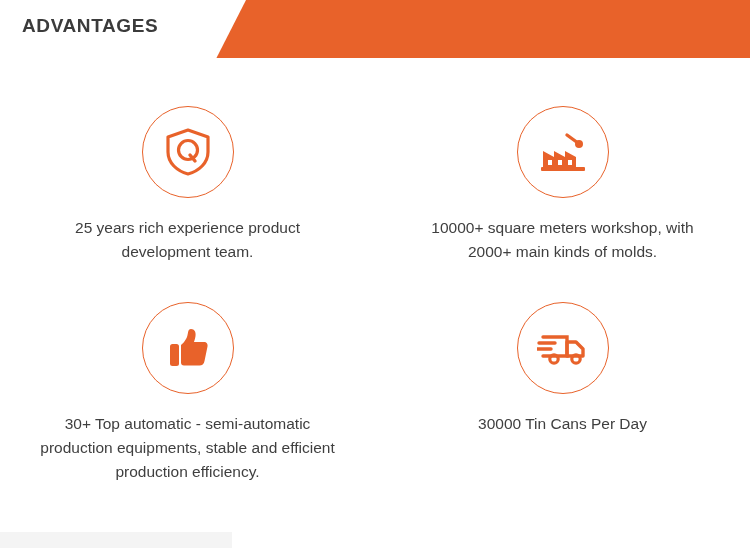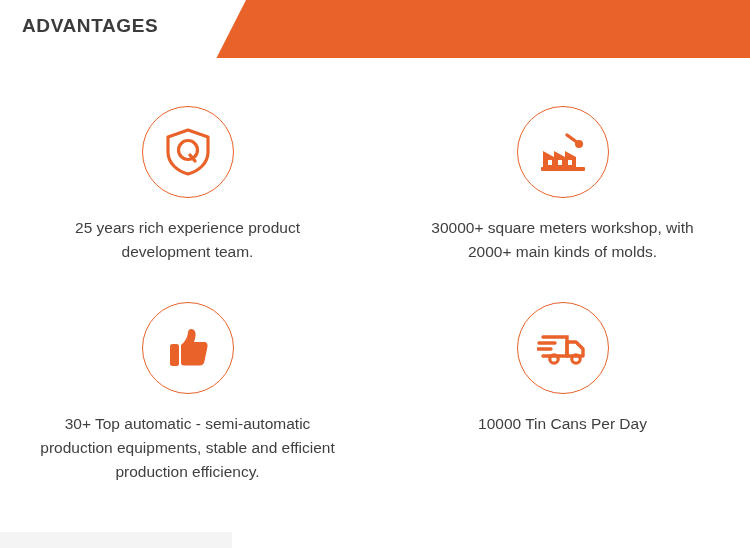--- a/index.html
+++ b/index.html
@@ -158,21 +158,21 @@
           <svg width="52" height="46" viewBox="0 0 52 46" aria-hidden="true">
             <path d="M30 6 L41 14" stroke="#e8622a" stroke-width="3.4" stroke-linecap="round"></path>
             <circle cx="42" cy="15" r="4" fill="#e8622a"></circle>
             <path d="M6 40 V22 L17 28 V22 L28 28 V22 L39 28 V40 Z" fill="#e8622a"></path>
             <rect x="4" y="38" width="44" height="4" rx="1" fill="#e8622a"></rect>
             <rect x="11" y="31" width="4" height="5" fill="#ffffff"></rect>
             <rect x="21" y="31" width="4" height="5" fill="#ffffff"></rect>
             <rect x="31" y="31" width="4" height="5" fill="#ffffff"></rect>
           </svg>
         </div>
-        <p class="cell-text">30000+ square meters workshop, with 2000+ main kinds of molds.</p>
+        <p class="cell-text">10000+ square meters workshop, with 2000+ main kinds of molds.</p>
       </div>
 
     </div>
 
     <div class="row row2">
 
       <div class="cell">
         <div class="icon-circle">
           <svg width="44" height="46" viewBox="0 0 44 46" aria-hidden="true">
             <path d="M15 20 C15 20 19 17 21 12 C22.5 8 21.5 4 25 4 C28.5 4 30 7 29.5 11 C29.2 13.5 28 17 28 17 L38 17 C40.5 17 42 19 41.5 21.5 L38.5 36 C38 39 36 40.5 33.5 40.5 L18 40.5 C16 40.5 15 39.5 15 37.5 Z" fill="#e8622a"></path>
@@ -186,21 +186,21 @@
         <div class="icon-circle">
           <svg width="52" height="40" viewBox="0 0 52 40" aria-hidden="true">
             <path d="M6 9 H30 V28 H6" fill="none" stroke="#e8622a" stroke-width="3.4" stroke-linecap="round"></path>
             <path d="M30 14 H39 L46 21 V28 H30 Z" fill="none" stroke="#e8622a" stroke-width="3.4" stroke-linejoin="round"></path>
             <path d="M2 15 H18" stroke="#e8622a" stroke-width="3.4" stroke-linecap="round"></path>
             <path d="M0 21 H14" stroke="#e8622a" stroke-width="3.4" stroke-linecap="round"></path>
             <circle cx="17" cy="31" r="4.2" fill="none" stroke="#e8622a" stroke-width="3.2"></circle>
             <circle cx="39" cy="31" r="4.2" fill="none" stroke="#e8622a" stroke-width="3.2"></circle>
           </svg>
         </div>
-        <p class="cell-text">10000 Tin Cans Per Day</p>
+        <p class="cell-text">30000 Tin Cans Per Day</p>
       </div>
 
     </div>
 
   </div>
 
   <div class="bottom-strip"></div>
 
 </div>
 

